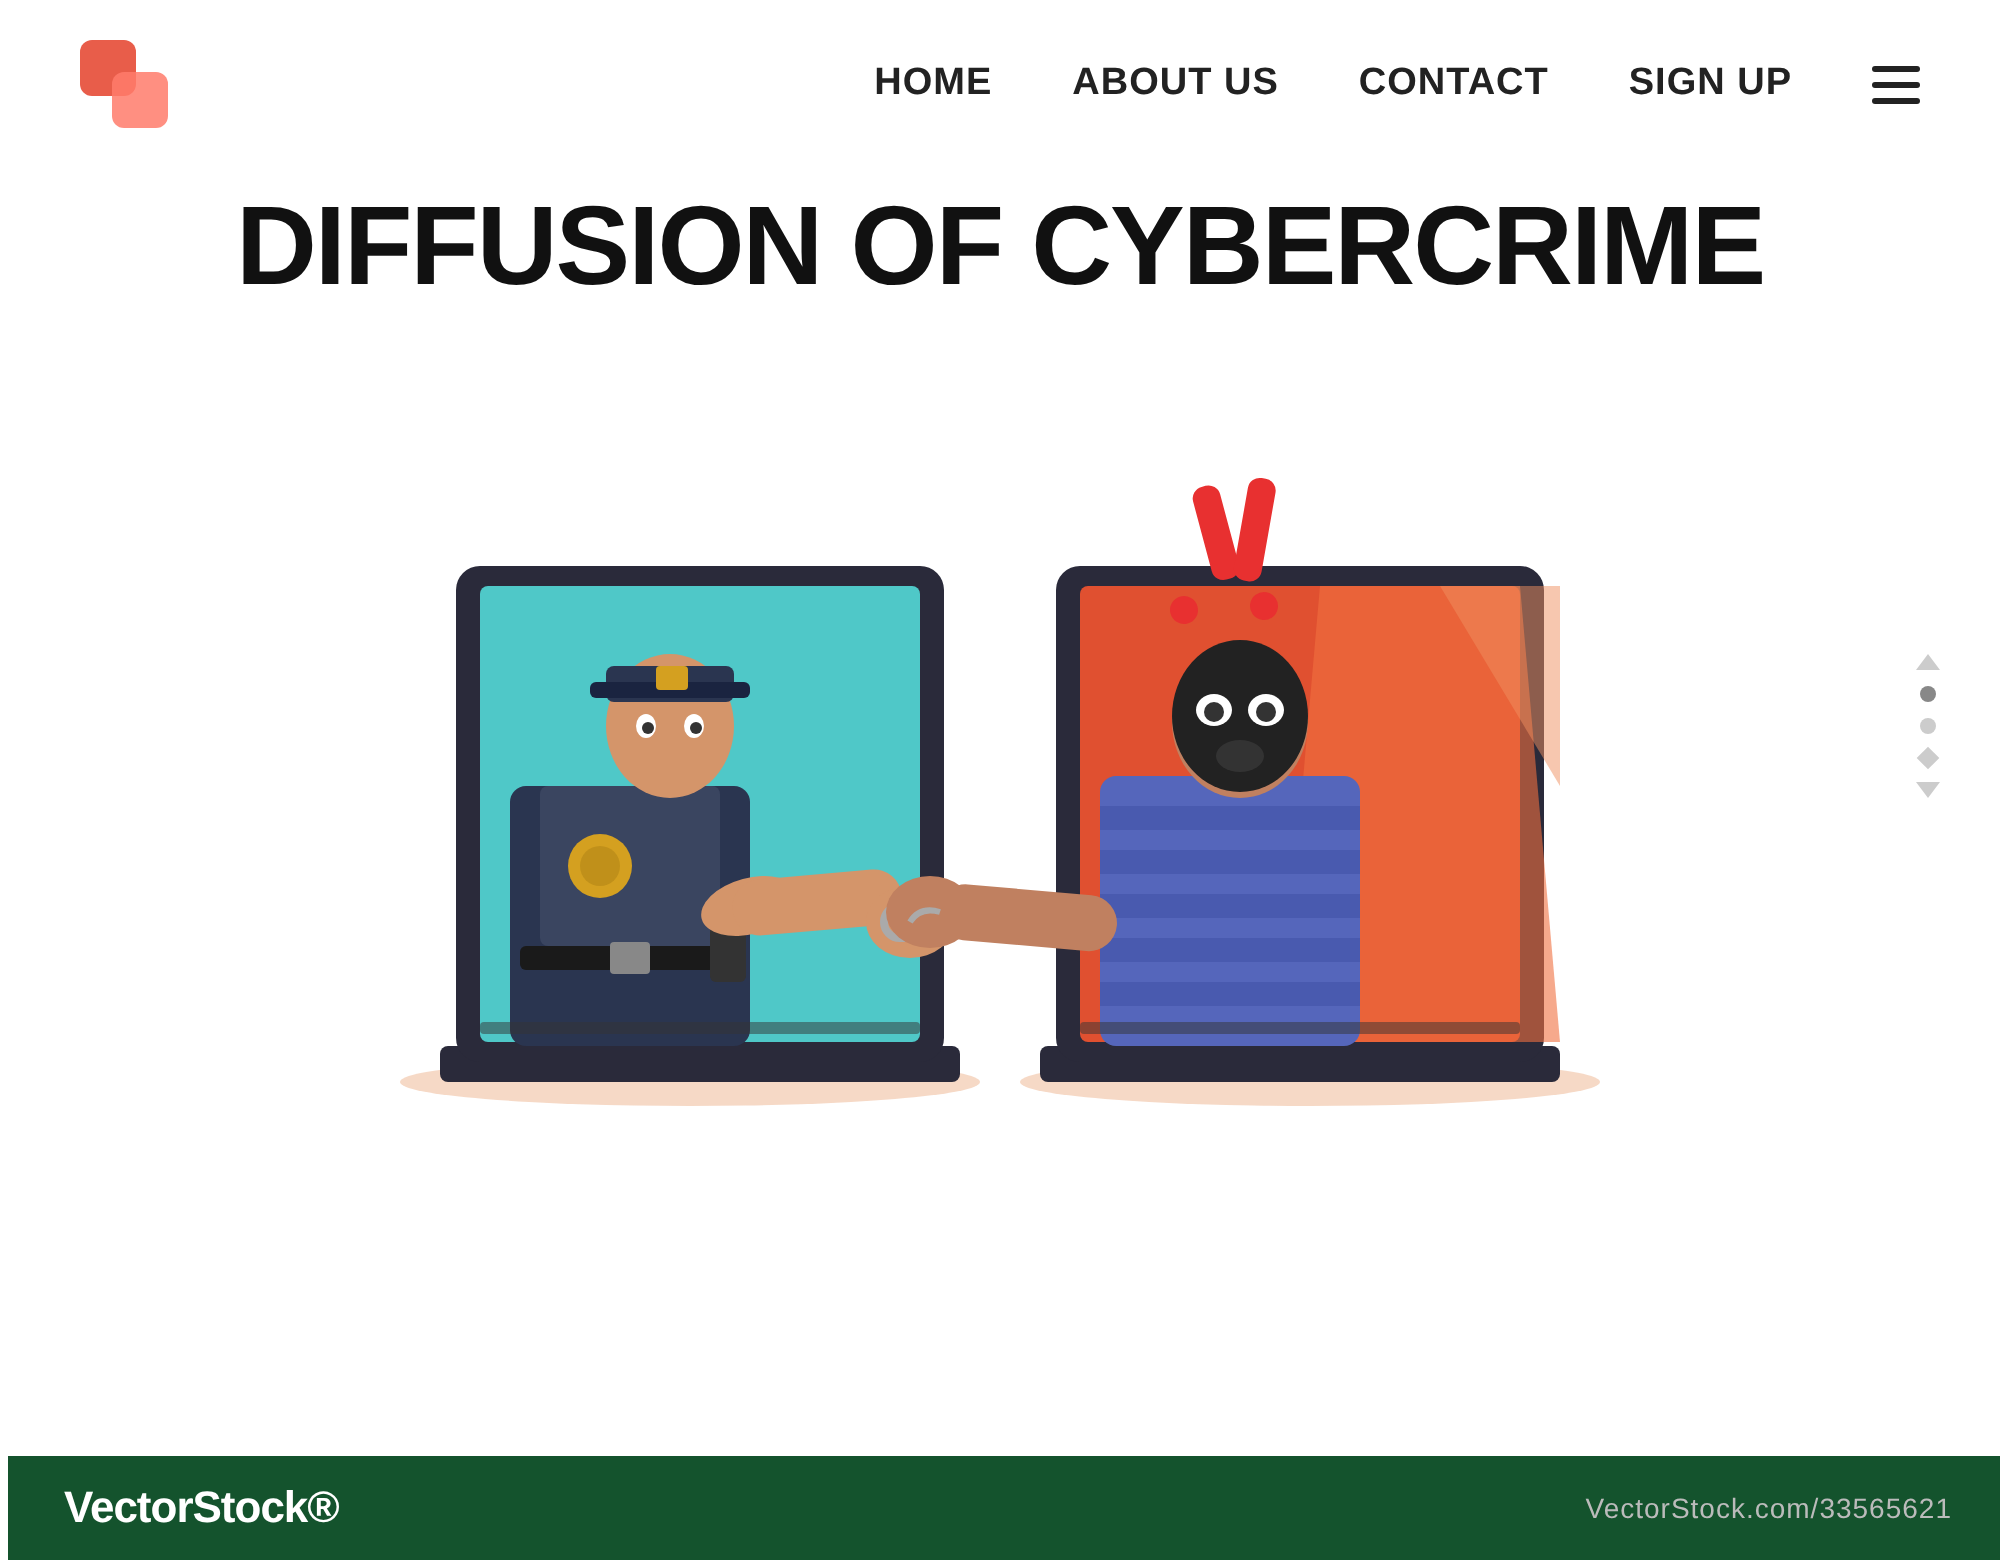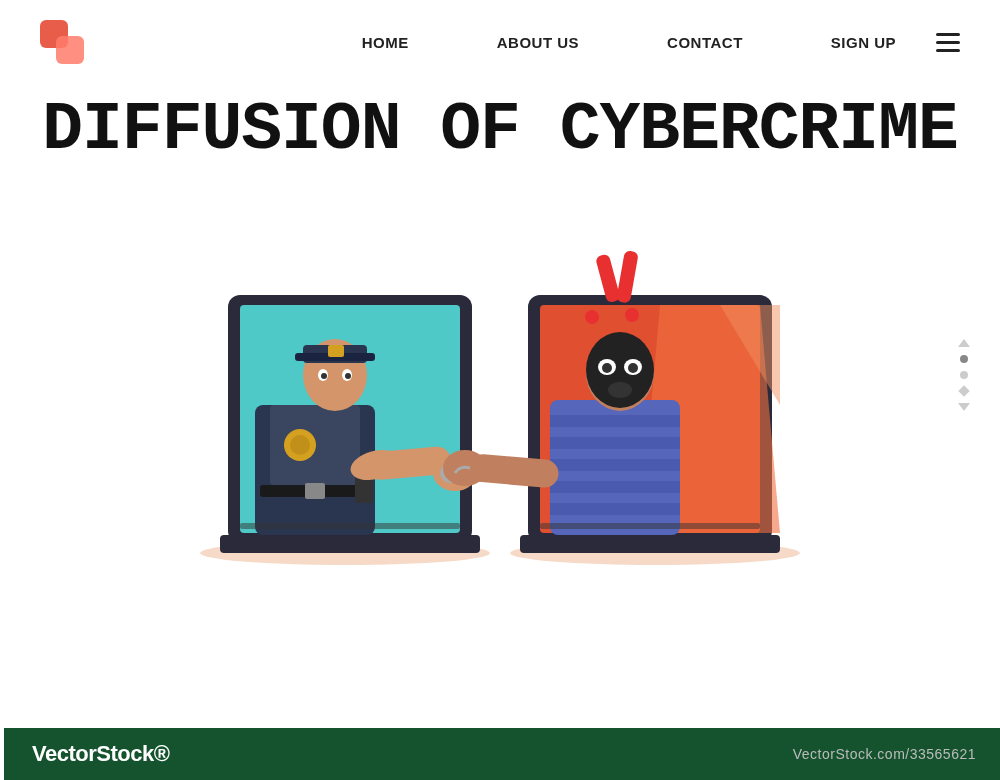--- a/index.html
+++ b/index.html
@@ -54,55 +54,53 @@
       opacity: 0.85;
     }
 
     .nav {
       display: flex;
       align-items: center;
       gap: 40px;
     }
 
     .nav-item {
-      font-size: 15px;
+      font-size: 19px;
       font-weight: 700;
       color: #222;
       text-transform: uppercase;
       cursor: pointer;
       letter-spacing: 0.5px;
-      margin-left: 48px;
     }
 
     .hamburger {
       display: flex;
       flex-direction: column;
       gap: 5px;
       cursor: pointer;
     }
 
     .hamburger span {
       display: block;
       width: 24px;
       height: 3px;
       background: #222;
       border-radius: 2px;
     }
 
     
     .main-title {
       text-align: center;
-      font-size: 68px;
+      font-size: 56px;
       font-weight: 900;
       color: #111;
       line-height: 1.05;
       padding: 10px 30px 20px;
       letter-spacing: -1px;
       text-transform: uppercase;
-      font-family: Liberation Mono, monospace;
     }
 
     
     .illustration-container {
       position: relative;
       width: 100%;
       height: 380px;
       display: flex;
       justify-content: center;
       align-items: flex-end;

